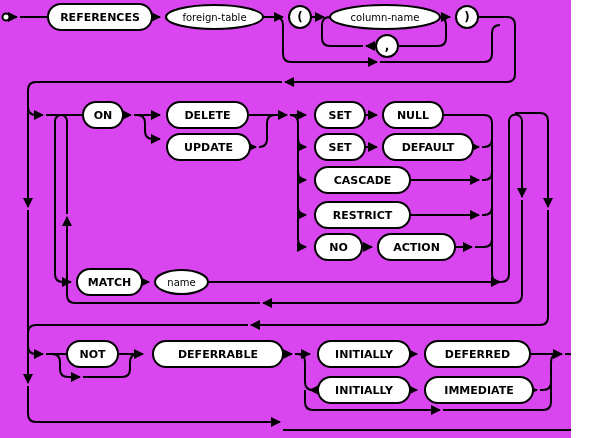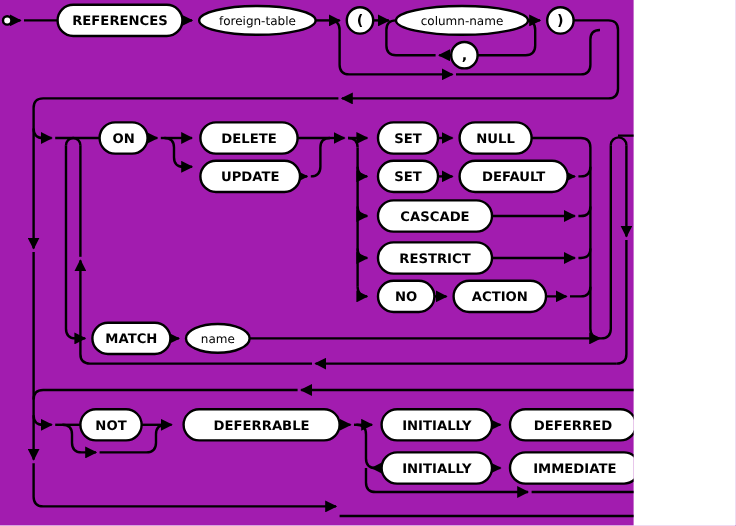--- a/index.html
+++ b/index.html
@@ -1,16 +1,16 @@
 <!DOCTYPE html>
 <html><head>
 <meta charset="utf-8">
 <style>
   html,body{margin:0;padding:0;background:#ffffff;}
-  .stage{width:528px;height:438px;background:#a21caf;position:relative;overflow:hidden;
+  .stage{width:571px;height:438px;background:#d946ef;position:relative;overflow:hidden;
          font-family:"DejaVu Sans","Liberation Sans",sans-serif;text-decoration:underline;}
   svg{display:block;}
   .edge{fill:none;stroke:#000000;stroke-width:2;}
   .node-shape{fill:#ffffff;stroke:#000000;stroke-width:2;}
   .kw-label{font-family:"DejaVu Sans","Liberation Sans",sans-serif;font-weight:bold;font-size:11px;fill:#000000;}
   .nt-label{font-family:"DejaVu Sans","Liberation Sans",sans-serif;font-size:10px;fill:#000000;}
   .pc-label{font-family:"DejaVu Sans","Liberation Sans",sans-serif;font-weight:bold;font-size:12px;fill:#000000;}
   .dot{fill:#ffffff;stroke:#000000;stroke-width:2;}
 </style>
 </head>

